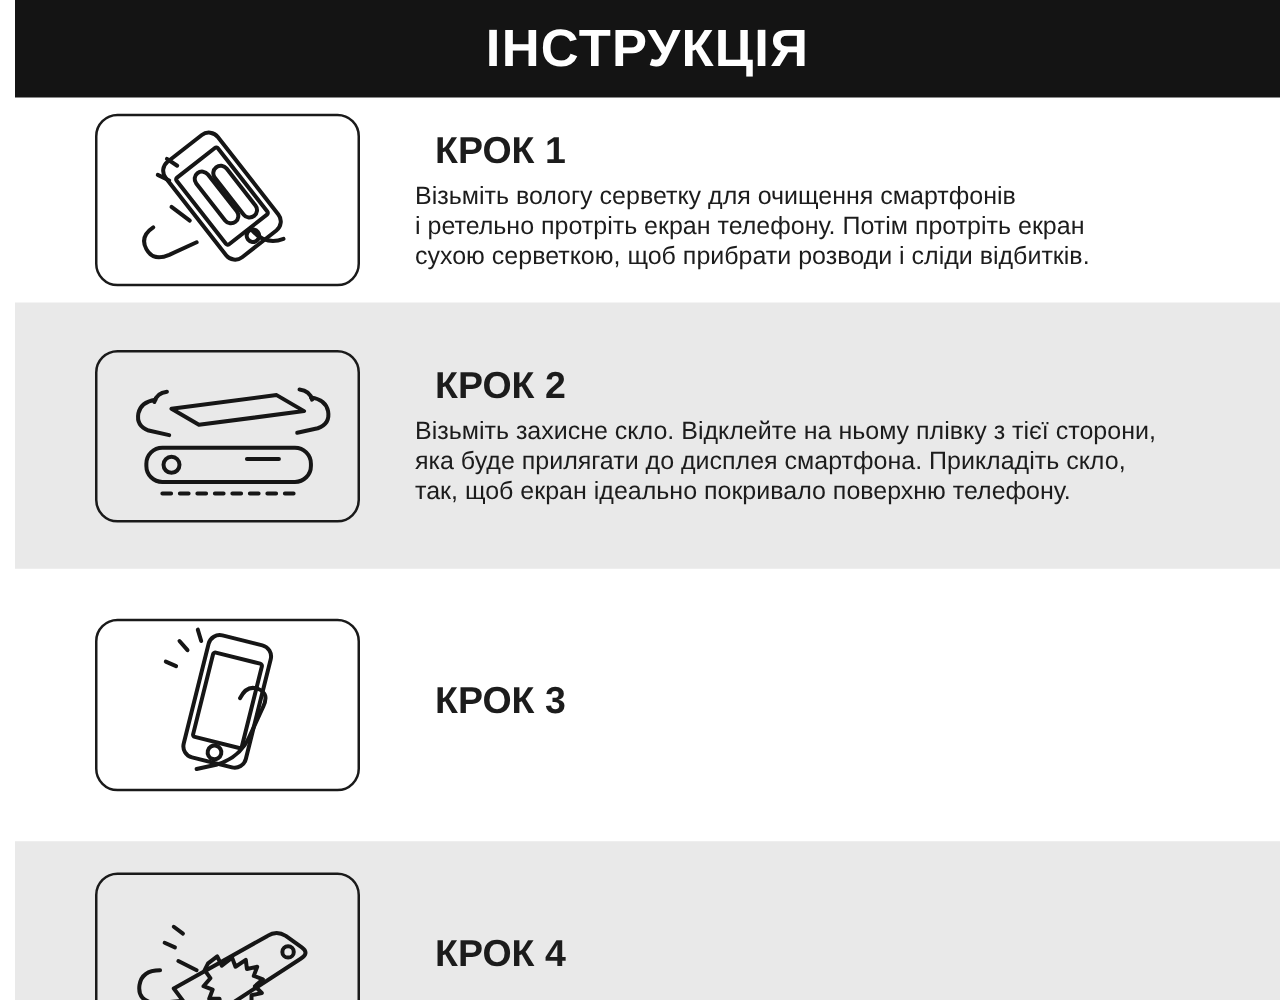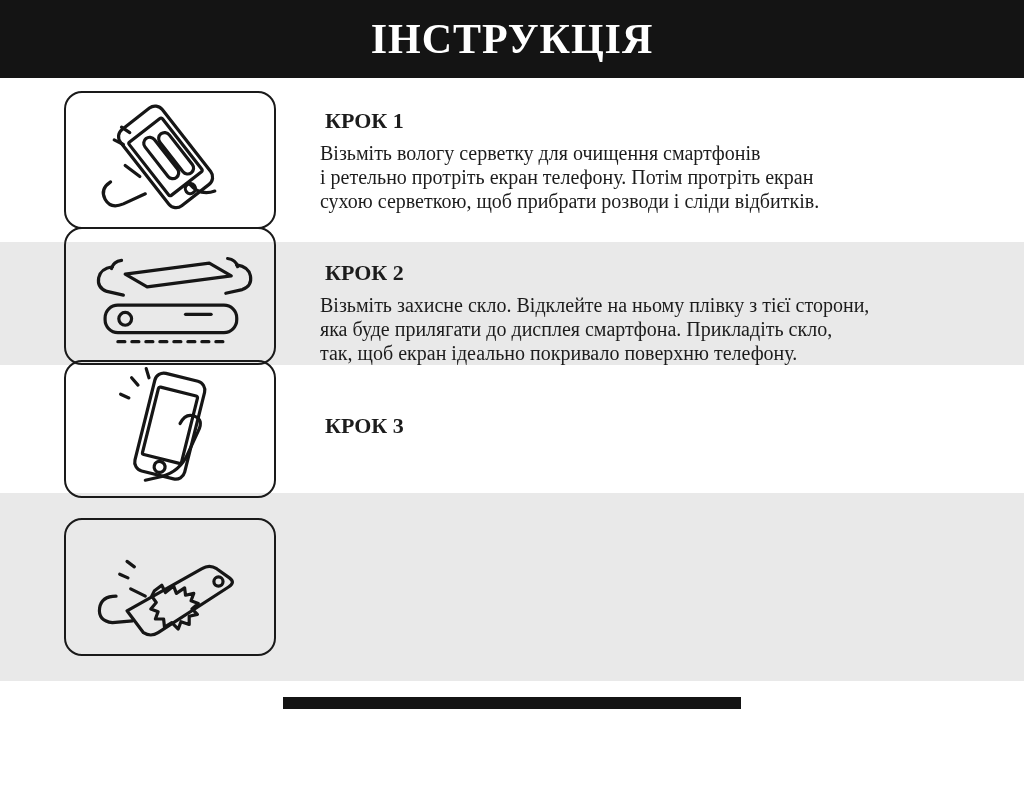--- a/index.html
+++ b/index.html
@@ -1,56 +1,57 @@
 <!DOCTYPE html>
 <html><head>
 <meta charset="utf-8">
 <style>
   * { box-sizing: border-box; }
   html, body { margin: 0; padding: 0; }
   .page {
     width: 1024px; height: 800px;
     background: #ffffff;
-    font-family: Liberation Serif, serif;
+    font-family: Liberation Sans, sans-serif;
     color: #1c1c1c;
     overflow: hidden;
     position: relative;
+    padding-left: 12px;
   }
   .header {
     height: 78px;
     background: #141414;
     display: flex; align-items: center; justify-content: center;
   }
   .header h1 {
     margin: 0; color: #ffffff;
     font-size: 42px; font-weight: bold; letter-spacing: 1px;
   }
   .step {
     display: flex; align-items: center;
     padding-left: 64px;
   }
   .step.alt { background: #e9e9e9; }
   .s1 { height: 164px; }
-  .s2 { height: 123px; align-items: flex-end; }
-  .s3 { height: 128px; }
+  .s2 { height: 213px; }
+  .s3 { height: 218px; }
   .s4 { height: 188px; }
   .icon-box {
     width: 212px; height: 138px;
     border: 2.5px solid #1a1a1a;
     border-radius: 18px;
     flex: 0 0 auto;
     display: flex; align-items: center; justify-content: center;
     overflow: hidden;
   }
   .icon-box svg { width: 196px; height: 128px; display: block; }
   .icon-box svg * { vector-effect: non-scaling-stroke; }
   .step-text { margin-left: 44px; }
   .step-title {
-    font-size: 22px; font-weight: bold;
-    margin: 0 0 7px 5px;
+    font-size: 30px; font-weight: bold;
+    margin: 0 0 7px 16px;
   }
   .step-body {
     font-size: 20px; line-height: 24px;
     margin: 0;
     white-space: pre-line;
   }
   .footer-strip { height: 28px; position: relative; background: #ffffff; }
   .bottom-bar {
     position: absolute; left: 283px; bottom: 0;
     width: 458px; height: 12px;
@@ -142,20 +143,21 @@
           <path d="M58 96 L140 50 q8 -5 16 0 l14 10 q7 5 -1 10 L92 120 q-8 5 -16 0 z"></path>
           <circle cx="158" cy="64" r="5"></circle>
           <path d="M88 74 l8 -6 4 8 9 -7 3 8 9 -6 1 8 9 -2 -3 8 8 3 -7 6 6 6 -9 2 0 9 -9 -3 -3 8 -7 -7 -8 5 -1 -9 -9 0 3 -8 -8 -3 6 -7 -5 -7 z"></path>
           <path d="M46 80 q-16 0 -18 13 q-2 14 14 16 l22 -2"></path>
           <path d="M62 72 l16 8"></path>
           <path d="M58 42 l8 6 M50 56 l9 4"></path>
         </g>
       </svg>
     </div>
     <div class="step-text">
+      <div class="step-title">КРОК 4</div>
     </div>
   </div>
 
   <div class="footer-strip">
     <div class="bottom-bar"></div>
   </div>
 
 </div>
 
 </body></html>

